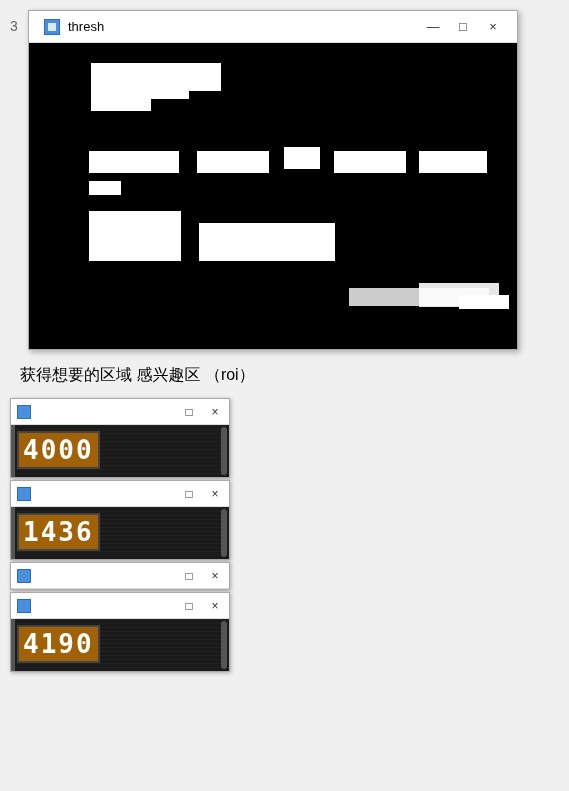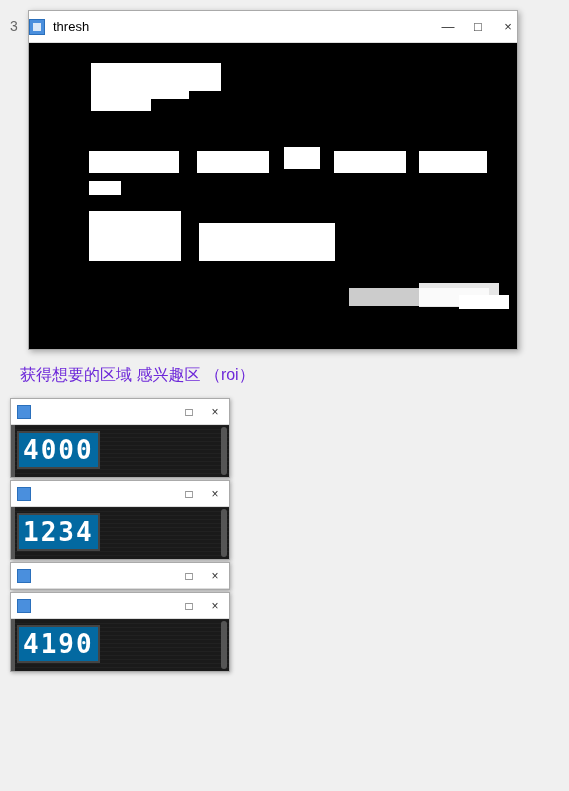--- a/index.html
+++ b/index.html
@@ -22,21 +22,21 @@
       background: white;
       border: 1px solid #aaa;
       box-shadow: 2px 2px 6px rgba(0,0,0,0.3);
     }
 
     .window-titlebar {
       display: flex;
       align-items: center;
       background: white;
       height: 32px;
-      padding: 0 0;
+      padding: 0 15px;
       border-bottom: 1px solid #ddd;
       user-select: none;
     }
 
     .titlebar-icon {
       width: 16px;
       height: 16px;
       background: #4a8fdd;
       border: 1px solid #2a6fbb;
       margin-right: 8px;
@@ -90,21 +90,21 @@
       position: absolute;
       background: white;
     }
 
     
     .roi-label {
       position: absolute;
       top: 365px;
       left: 20px;
       font-size: 16px;
-      color: #6d28d9;
+      color: #000000;
     }
 
     
     .roi-container {
       position: absolute;
       top: 398px;
       left: 10px;
       display: flex;
       flex-direction: column;
       gap: 0;
@@ -158,21 +158,21 @@
       background: #1a1a1a;
       height: 52px;
       position: relative;
       overflow: hidden;
     }
 
     .roi-number {
       position: absolute;
       left: 6px;
       top: 6px;
-      background: #0369a1;
+      background: #a16207;
       color: white;
       font-family: monospace;
       font-size: 26px;
       font-weight: bold;
       letter-spacing: 2px;
       padding: 2px 4px;
       border: 2px solid #444;
     }
 
     
@@ -270,21 +270,21 @@
     <div class="roi-titlebar">
       <div class="roi-titlebar-icon"></div>
       <span class="roi-title"></span>
       <div class="roi-titlebar-controls">
         <span class="roi-btn">□</span>
         <span class="roi-btn">×</span>
       </div>
     </div>
     <div class="roi-content">
       <div class="roi-left-strip"></div>
-      <span class="roi-number">1234</span>
+      <span class="roi-number">1436</span>
       <div class="roi-scrollhint"></div>
     </div>
   </div>
 
   <div class="roi-window">
     <div class="roi-titlebar">
       <div class="roi-titlebar-icon"></div>
       <span class="roi-title"></span>
       <div class="roi-titlebar-controls">
         <span class="roi-btn">□</span>

